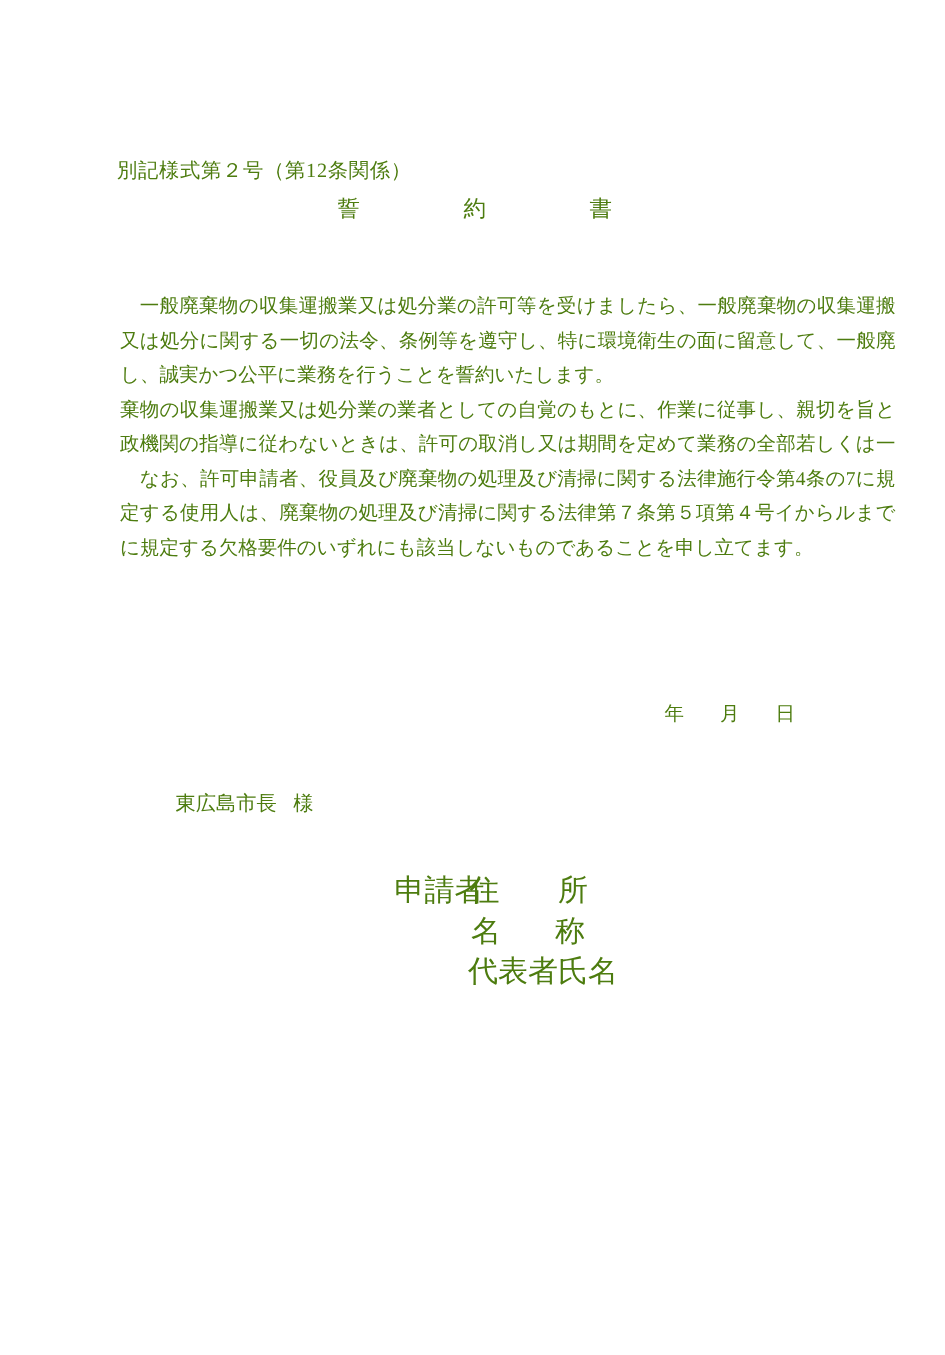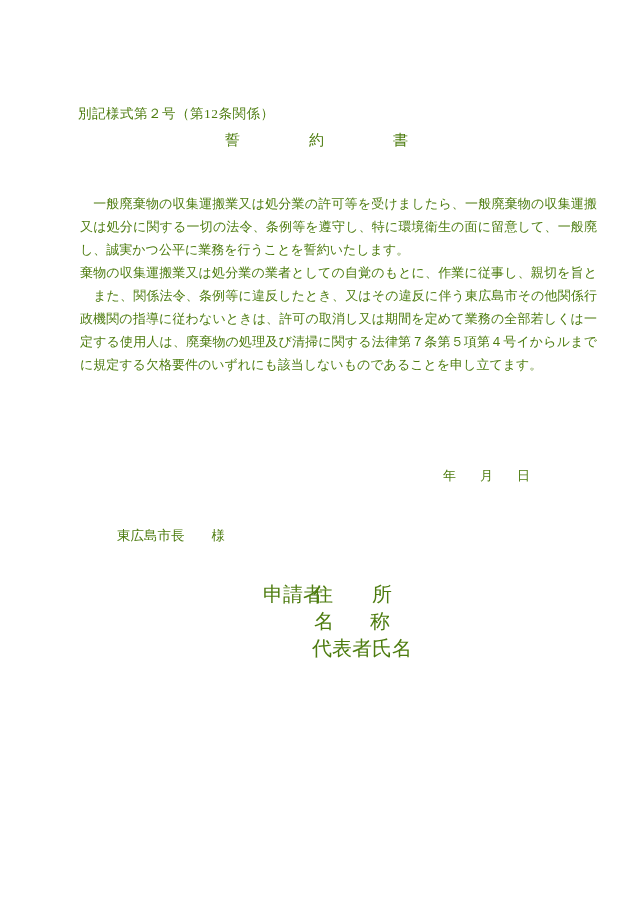--- a/index.html
+++ b/index.html
@@ -59,21 +59,21 @@
     display: inline-flex;
     gap: 24px;
     font-size: 13px;
     line-height: 16px;
   }
 
   .recipient {
     left: 117px;
     top: 528px;
     display: inline-flex;
-    gap: 27px;
+    gap: 11px;
     font-size: 13.5px;
     line-height: 16px;
   }
 
   .applicant-item {
     font-size: 20px;
     line-height: 16px;
     white-space: nowrap;
   }
 </style>
@@ -88,22 +88,22 @@
     <span>誓</span>
     <span>約</span>
     <span>書</span>
   </div>
 
   <div class="abs body-block">
     <div class="ln j">　一般廃棄物の収集運搬業又は処分業の許可等を受けましたら、一般廃棄物の収集運搬</div>
     <div class="ln j">又は処分に関する一切の法令、条例等を遵守し、特に環境衛生の面に留意して、一般廃</div>
     <div class="ln">し、誠実かつ公平に業務を行うことを誓約いたします。</div>
     <div class="ln j">棄物の収集運搬業又は処分業の業者としての自覚のもとに、作業に従事し、親切を旨と</div>
-    <div class="ln j">　また、関係法令、条例等に違反したとき、又はその違反に伴う東広島市その他関係行</div>
     <div class="ln j">政機関の指導に従わないときは、許可の取消し又は期間を定めて業務の全部若しくは一</div>
+    <div class="ln j">　なお、許可申請者、役員及び廃棄物の処理及び清掃に関する法律施行令第4条の7に規</div>
     <div class="ln j">定する使用人は、廃棄物の処理及び清掃に関する法律第７条第５項第４号イからルまで</div>
     <div class="ln">に規定する欠格要件のいずれにも該当しないものであることを申し立てます。</div>
   </div>
 
   <div class="abs date-line">
     <span>年</span>
     <span>月</span>
     <span>日</span>
   </div>
 

